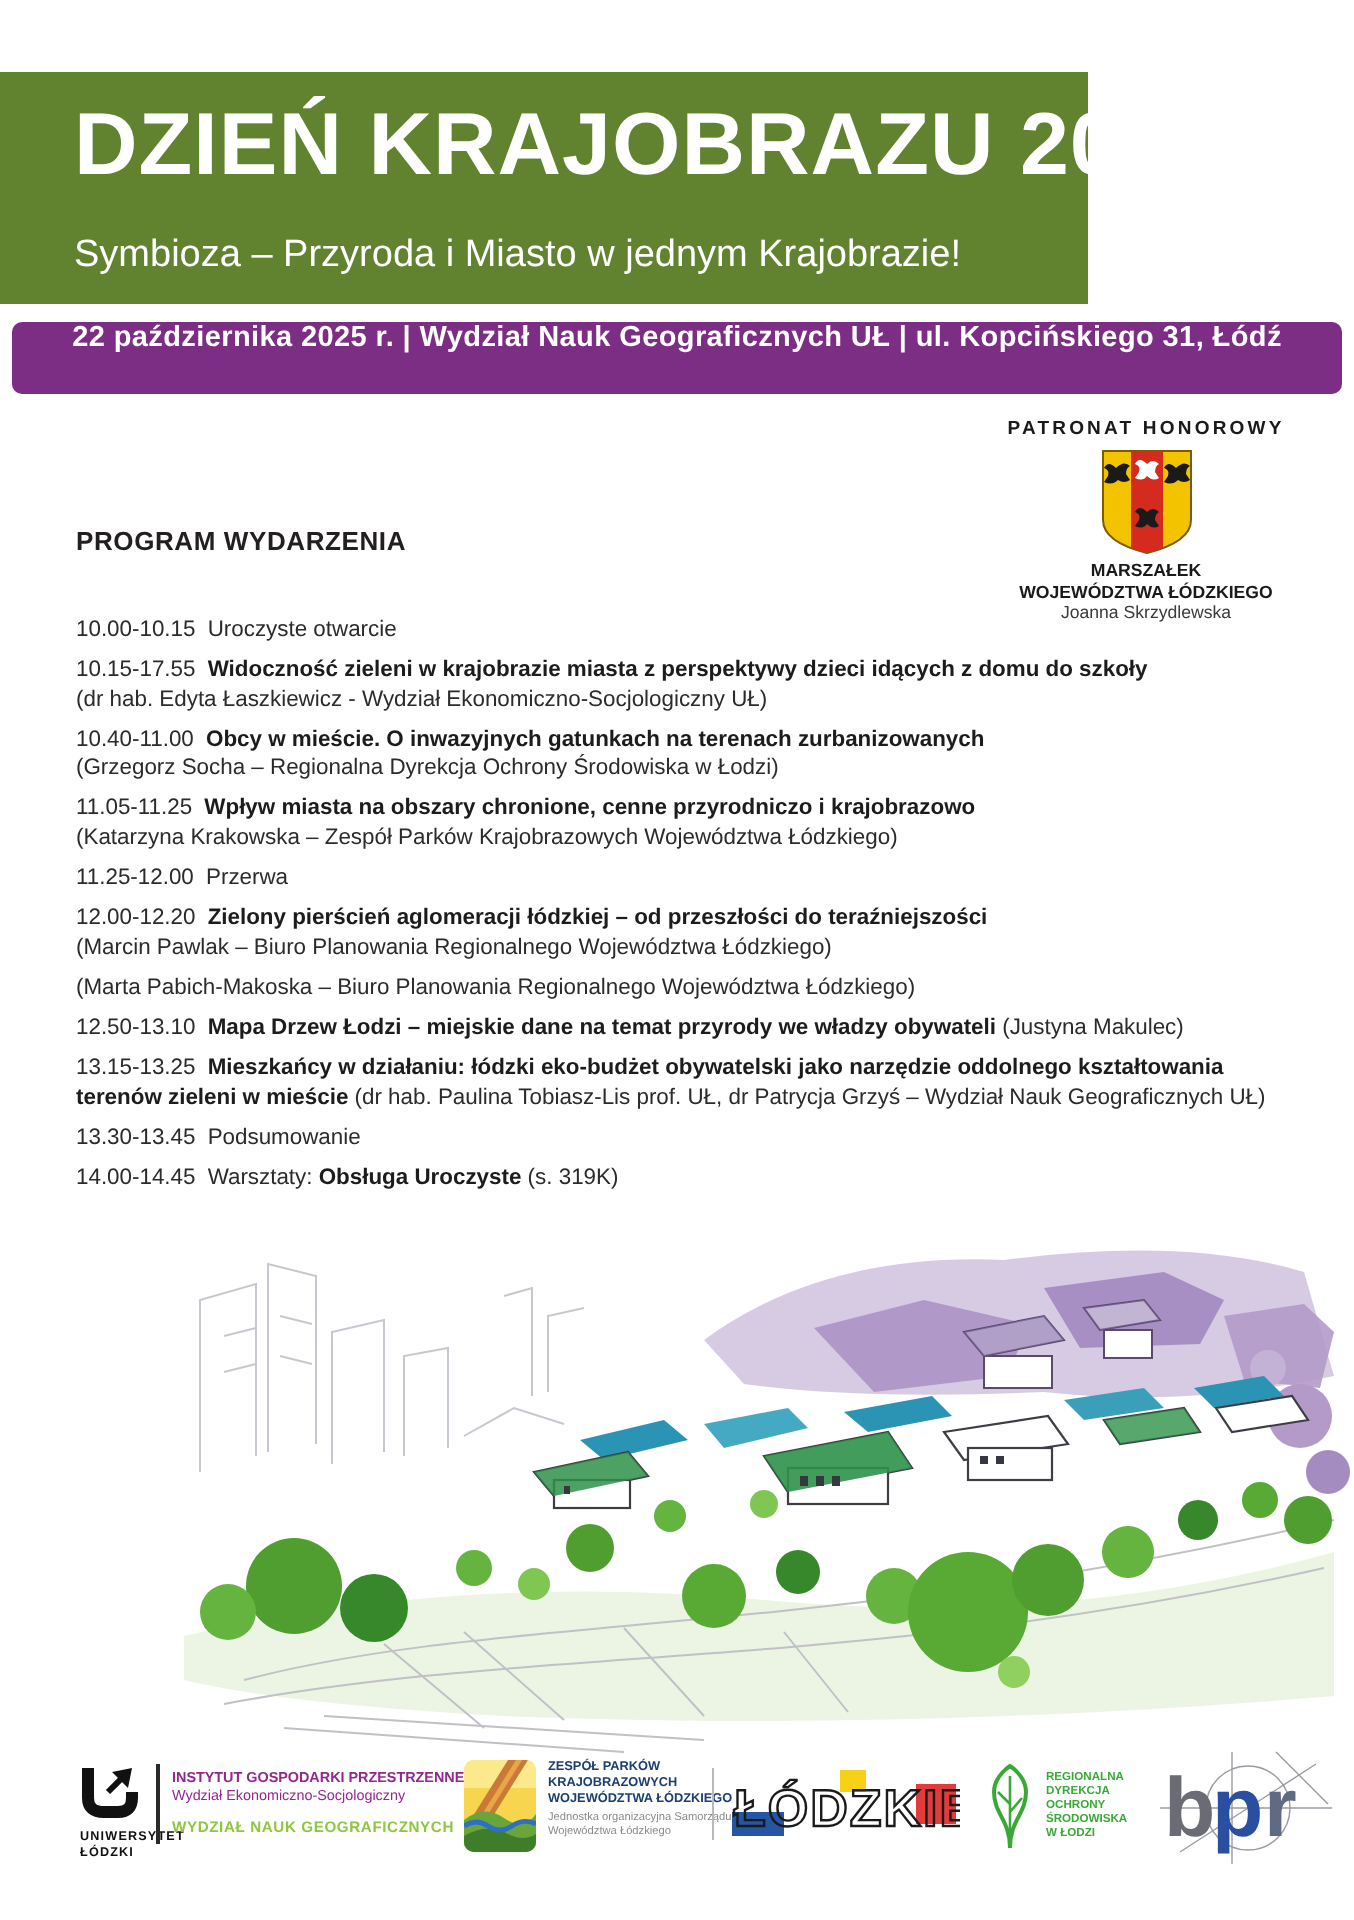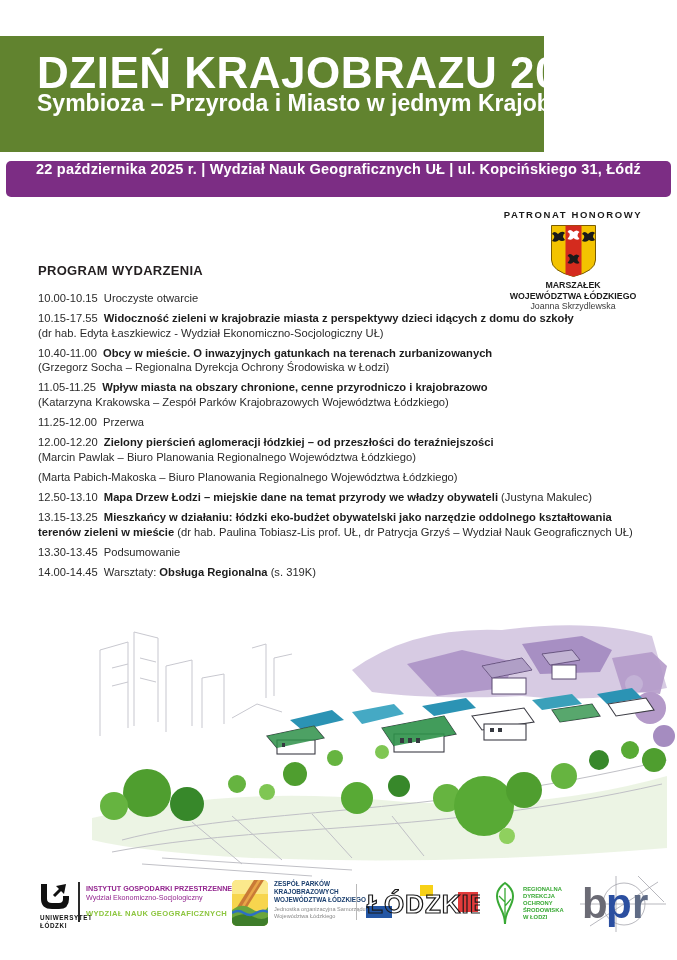--- a/index.html
+++ b/index.html
@@ -7,37 +7,37 @@
     position:relative;width:677px;height:960px;background:#ffffff;overflow:hidden;
     font-family:"Liberation Sans","DejaVu Sans",sans-serif;color:#231f20;
   }
   
   .banner{position:absolute;left:0;top:36px;width:544px;height:116px;background:#61832f;}
   .banner-title{
     position:absolute;left:37px;top:12px;color:#ffffff;font-size:44px;font-weight:700;
     letter-spacing:.5px;white-space:nowrap;
   }
   .banner-sub{
-    position:absolute;left:37px;top:54px;color:#ffffff;font-size:23px;font-weight:700;
+    position:absolute;left:37px;top:81px;color:#ffffff;font-size:19px;font-weight:400;
     white-space:nowrap;
   }
   .infobar{
     position:absolute;left:6px;top:161px;width:665px;height:36px;background:#7c2d84;
     border-radius:5px;display:flex;align-items:flex-start;justify-content:center;
   }
   .infobar span{color:#ffffff;font-size:14.5px;font-weight:700;letter-spacing:.2px;white-space:nowrap;}
   
   .patronage{position:absolute;left:498px;top:209px;width:150px;text-align:center;}
   .patronage .pat-label{font-size:9.5px;font-weight:700;letter-spacing:1.6px;color:#1a1a1a;white-space:nowrap;}
   .patronage .crest{margin:4px auto 2px auto;width:47px;height:54px;}
   .patronage .pat-name{font-size:8.8px;font-weight:700;line-height:10.5px;color:#1a1a1a;}
   .patronage .pat-person{font-size:8.8px;line-height:11px;color:#3a3a3a;}
   
   .program-heading{position:absolute;left:38px;top:263px;font-size:13px;font-weight:700;letter-spacing:.3px;}
-  .program-list{position:absolute;left:38px;top:291px;width:616px;}
+  .program-list{position:absolute;left:38px;top:308px;width:616px;}
   .program-item{margin-bottom:5.5px;}
   .program-line{font-size:11.2px;line-height:14.6px;color:#2b2b2b;}
   .program-line span.bold{font-weight:700;color:#1c1c1c;}
   .program-line > span:first-child{padding-right:3px;}
   
   .illustration{position:absolute;left:52px;top:608px;width:625px;height:270px;}
   
   .footer{position:absolute;left:0;top:872px;width:677px;height:80px;}
   .flogo{position:absolute;}
   .ul-text{font-size:6.3px;font-weight:700;letter-spacing:.6px;line-height:7.5px;color:#111;}
@@ -120,21 +120,21 @@
       <div class="program-item">
         <div class="program-line"><span>12.50-13.10 </span><span class="bold">Mapa Drzew Łodzi – miejskie dane na temat przyrody we władzy obywateli</span><span> (Justyna Makulec)</span></div>
       </div>
       <div class="program-item">
         <div class="program-line"><span>13.15-13.25 </span><span class="bold">Mieszkańcy w działaniu: łódzki eko-budżet obywatelski jako narzędzie oddolnego kształtowania terenów zieleni w mieście</span><span> (dr hab. Paulina Tobiasz-Lis prof. UŁ, dr Patrycja Grzyś – Wydział Nauk Geograficznych UŁ)</span></div>
       </div>
       <div class="program-item">
         <div class="program-line"><span>13.30-13.45 </span><span>Podsumowanie</span></div>
       </div>
       <div class="program-item">
-        <div class="program-line"><span>14.00-14.45 </span><span>Warsztaty: </span><span class="bold">Obsługa Regionalna</span><span> (s. 319K)</span></div>
+        <div class="program-line"><span>14.00-14.45 </span><span>Warsztaty: </span><span class="bold">Obsługa Uroczyste</span><span> (s. 319K)</span></div>
       </div>
     </div>
 
   <div class="illustration">
     <svg width="625" height="270" viewBox="0 0 625 270">
 
       <g stroke="#c2c2ca" stroke-width="1" fill="none" opacity="0.9">
         <path d="M48,128 L48,42 L76,34 L76,120"></path>
         <path d="M82,118 L82,24 L106,30 L106,114"></path>
         <path d="M114,124 L114,58 L140,52 L140,118"></path>

